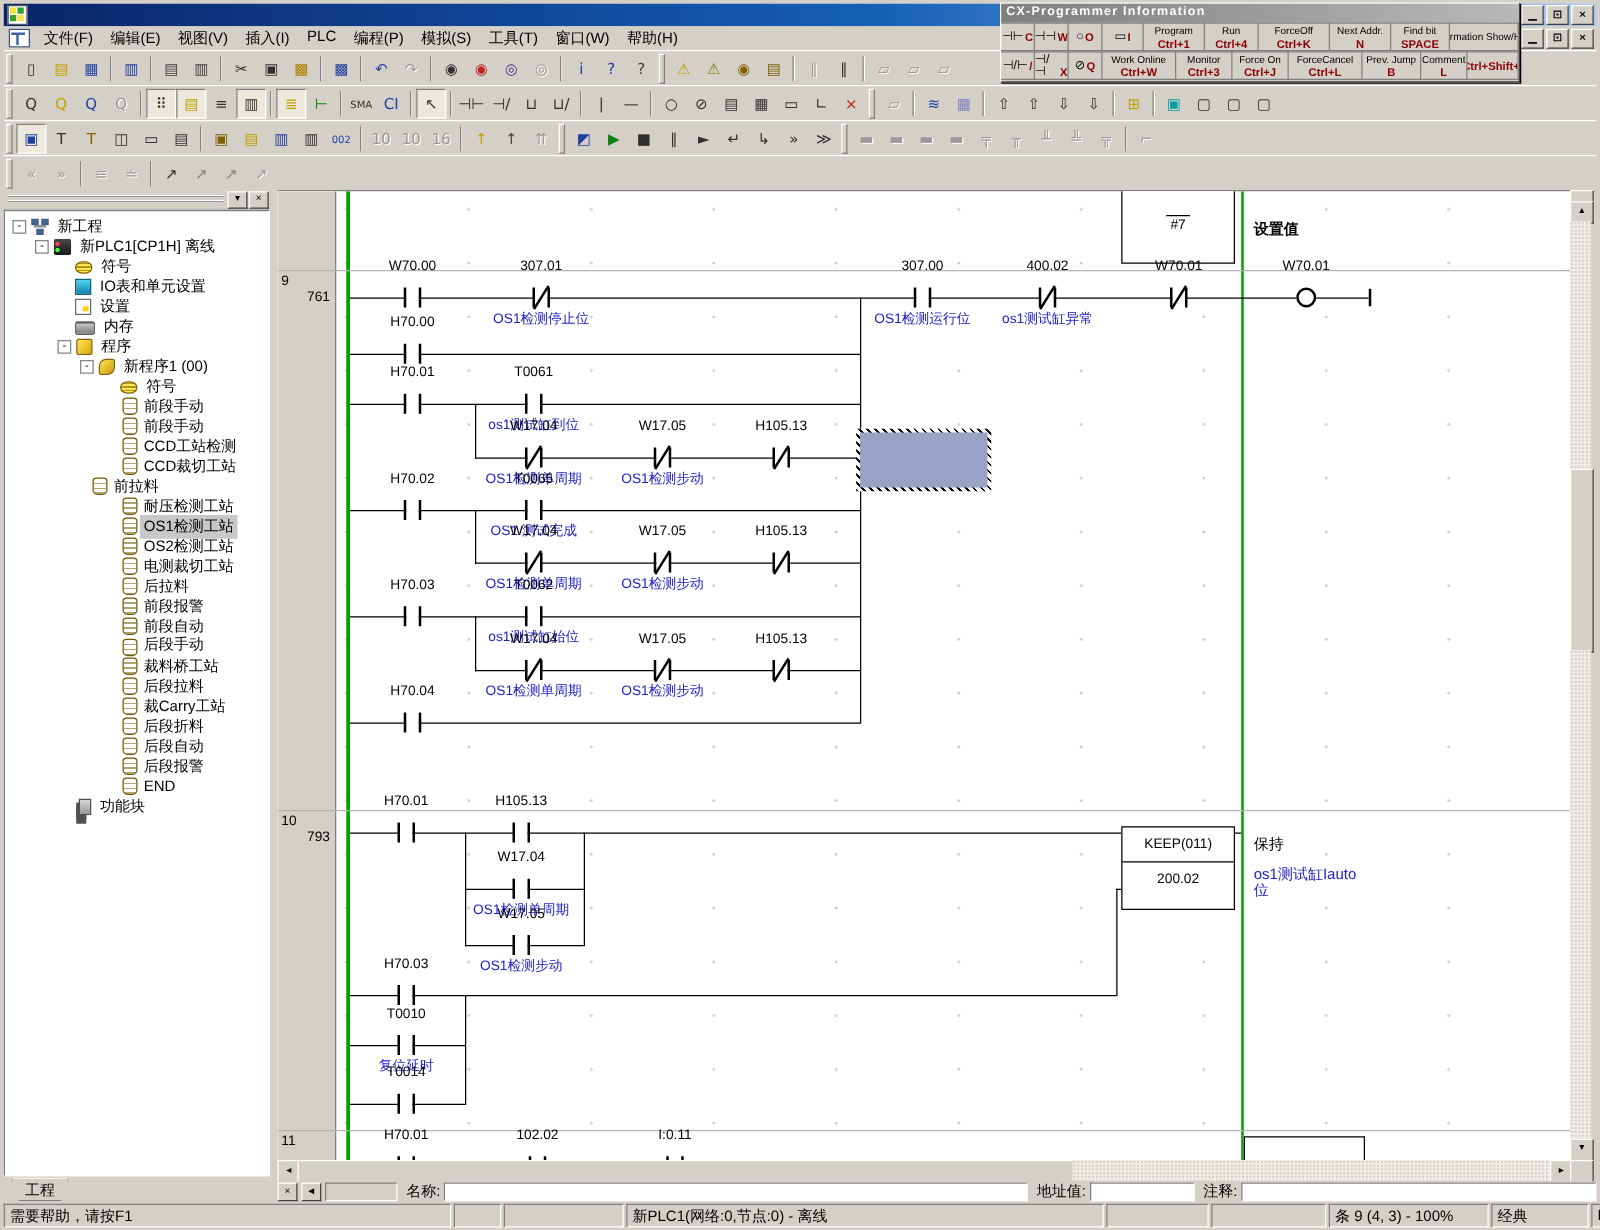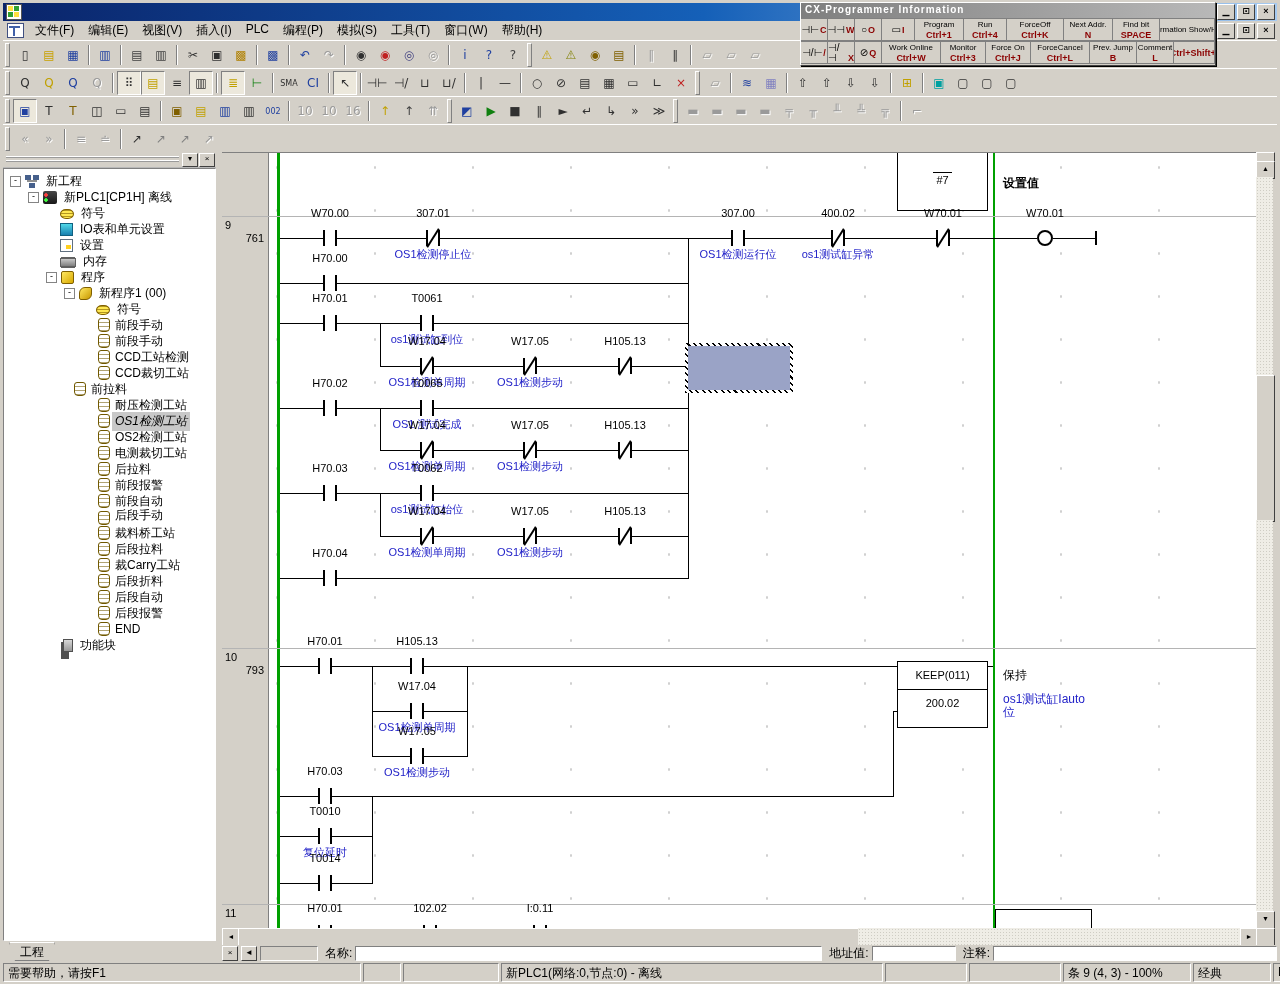--- a/index.html
+++ b/index.html
@@ -58,21 +58,21 @@
      background:repeating-linear-gradient(180deg,#fff 0 1px,#9a9a9a 1px 2px, #d4d0c8 2px 4px);}
   .minibtn{width:14px;height:12px;background:#d4d0c8;border:1px solid;border-color:#fff #404040 #404040 #fff;
      font-size:8px;line-height:10px;text-align:center;margin-right:1px;}
   #treebody{position:absolute;top:16px;left:0;right:0;bottom:20px;background:#fff;
      border:1px solid;border-color:#808080 #fff #fff #808080;overflow:hidden;padding-top:4px;}
   .trow{height:16px;display:flex;align-items:center;white-space:nowrap;color:#000;}
   .exp{width:9px;height:9px;border:1px solid #848484;background:#fff;flex:none;
      font-size:9px;line-height:7px;text-align:center;margin-right:4px;}
   .expspace{width:14px;flex:none;}
   .tlabel{padding:1px 3px;}
-  .trow.selrow .tlabel{background:#c8c8c8;font-style:italic;}
+  .trow.selrow .tlabel{background:#c8c8c8;}
   .ti{display:inline-block;width:14px;height:13px;margin-right:4px;flex:none;}
   .ti-workgroup{background:
      linear-gradient(#46608c,#46608c) 0 0/6px 5px no-repeat,
      linear-gradient(#46608c,#46608c) 8px 0/6px 5px no-repeat,
      linear-gradient(#46608c,#46608c) 4px 8px/6px 5px no-repeat,
      linear-gradient(#909090,#909090) 2px 5px/10px 2px no-repeat;}
   .ti-plc{background:
      radial-gradient(circle at 3px 4px,#ff4040 1.5px,rgba(0,0,0,0) 2px),
      radial-gradient(circle at 3px 9px,#40ff40 1.5px,rgba(0,0,0,0) 2px),
      linear-gradient(#484848,#181818);border-radius:2px;}

